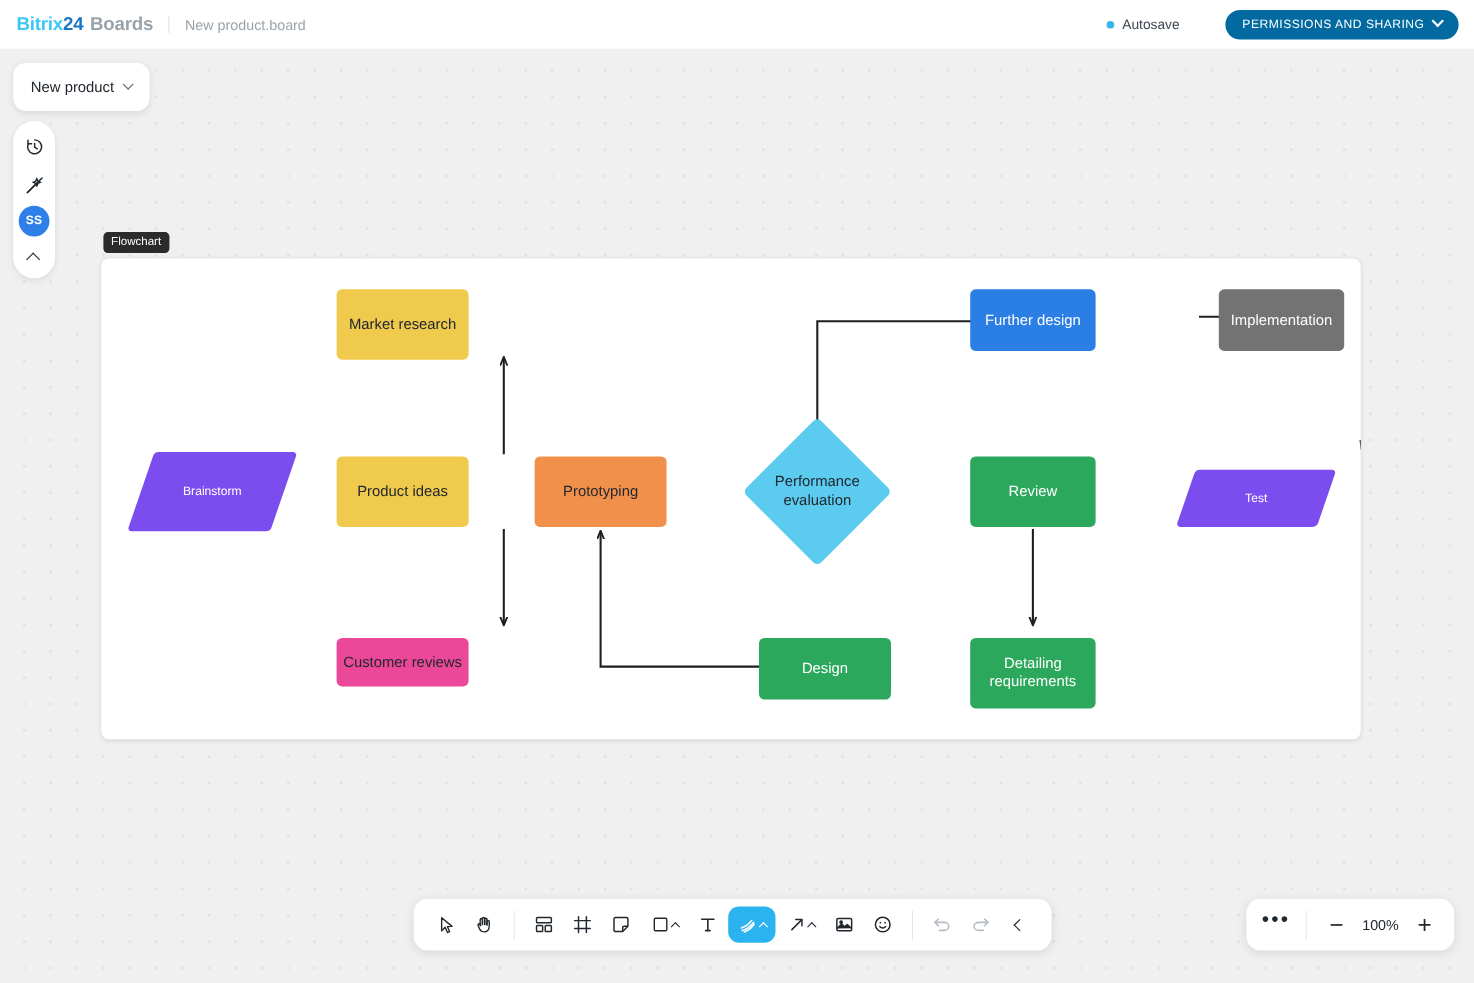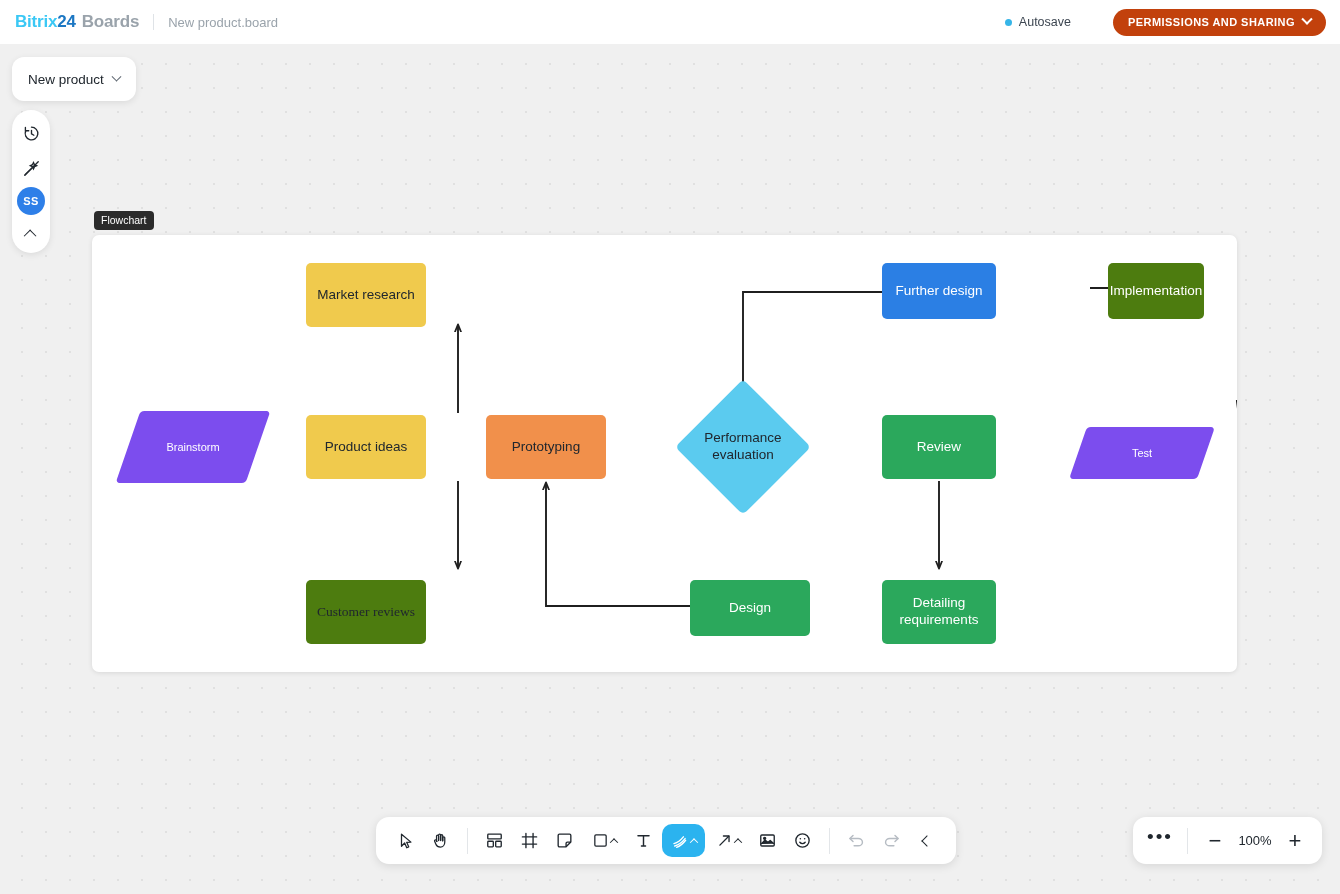--- a/index.html
+++ b/index.html
@@ -40,24 +40,24 @@
   .docname { font-size: 13px; color: #9aa3ab; }
   .topright {
     margin-left: auto; display: flex; align-items: center; margin-right: 14px; gap: 24px;
   }
   .autosave {
     display: flex; align-items: center; gap: 7px;
     font-size: 12.5px; color: #3d4651; margin-right: 18px;
   }
   .dot-blue { width: 7px; height: 7px; border-radius: 50%; background: #36B5E8; }
   .perm-btn {
-    background: #c2410c; color: #fff;
+    background: #0369a1; color: #fff;
     border: none; border-radius: 18px;
     height: 27px; padding: 0 15px;
-    font-size: 11px; font-weight: bold; letter-spacing: 0.45px;
+    font-size: 11px; font-weight: normal; letter-spacing: 0.45px;
     display: flex; align-items: center; gap: 8px;
     cursor: pointer;
     font-family: "Liberation Sans", sans-serif;
   }
   .chev-d {
     display:inline-block; width: 8px; height: 8px;
     border-right: 2px solid currentColor; border-bottom: 2px solid currentColor;
     transform: rotate(45deg) translate(-2px,-2px);
   }
 
@@ -321,38 +321,38 @@
       </div>
 
       <div class="node dark" style="left:214px; top:28px; width:120px; height:64px; background:#F0CA4D;">
         <span>Market research</span>
       </div>
 
       <div class="node dark" style="left:214px; top:180px; width:120px; height:64px; background:#F0CA4D;">
         <span>Product ideas</span>
       </div>
 
-      <div class="node dark" style="left:214px; top:345px; width:120px; height:64px; background:#4d7c0f;font-family:Liberation Serif, serif;">
+      <div class="node dark" style="left:214px; top:345px; width:120px; height:44px; background:#ec4899;">
         <span>Customer reviews</span>
       </div>
 
       <div class="node dark" style="left:394px; top:180px; width:120px; height:64px; background:#F1904B;">
         <span>Prototyping</span>
       </div>
 
       <div class="node-diamond" style="left:583px; top:153px; width:136px; height:118px;">
         <span class="dbg" style="background:#5BCBEF;"></span>
         <span class="lbl">Performance evaluation</span>
       </div>
 
       <div class="node light" style="left:790px; top:28px; width:114px; height:56px; background:#2B7FE4;">
         <span>Further design</span>
       </div>
 
-      <div class="node light" style="left:1016px; top:28px; width:96px; height:56px; background:#4d7c0f;">
+      <div class="node light" style="left:1016px; top:28px; width:114px; height:56px; background:#737373;">
         <span>Implementation</span>
       </div>
 
       <div class="node light" style="left:790px; top:180px; width:114px; height:64px; background:#2BA85C;">
         <span>Review</span>
       </div>
 
       <div class="node-para" style="left:986px; top:192px; width:128px; height:52px;">
         <span class="skewbg" style="background:#7C4DEE;"></span>
         <span class="lbl">Test</span>

